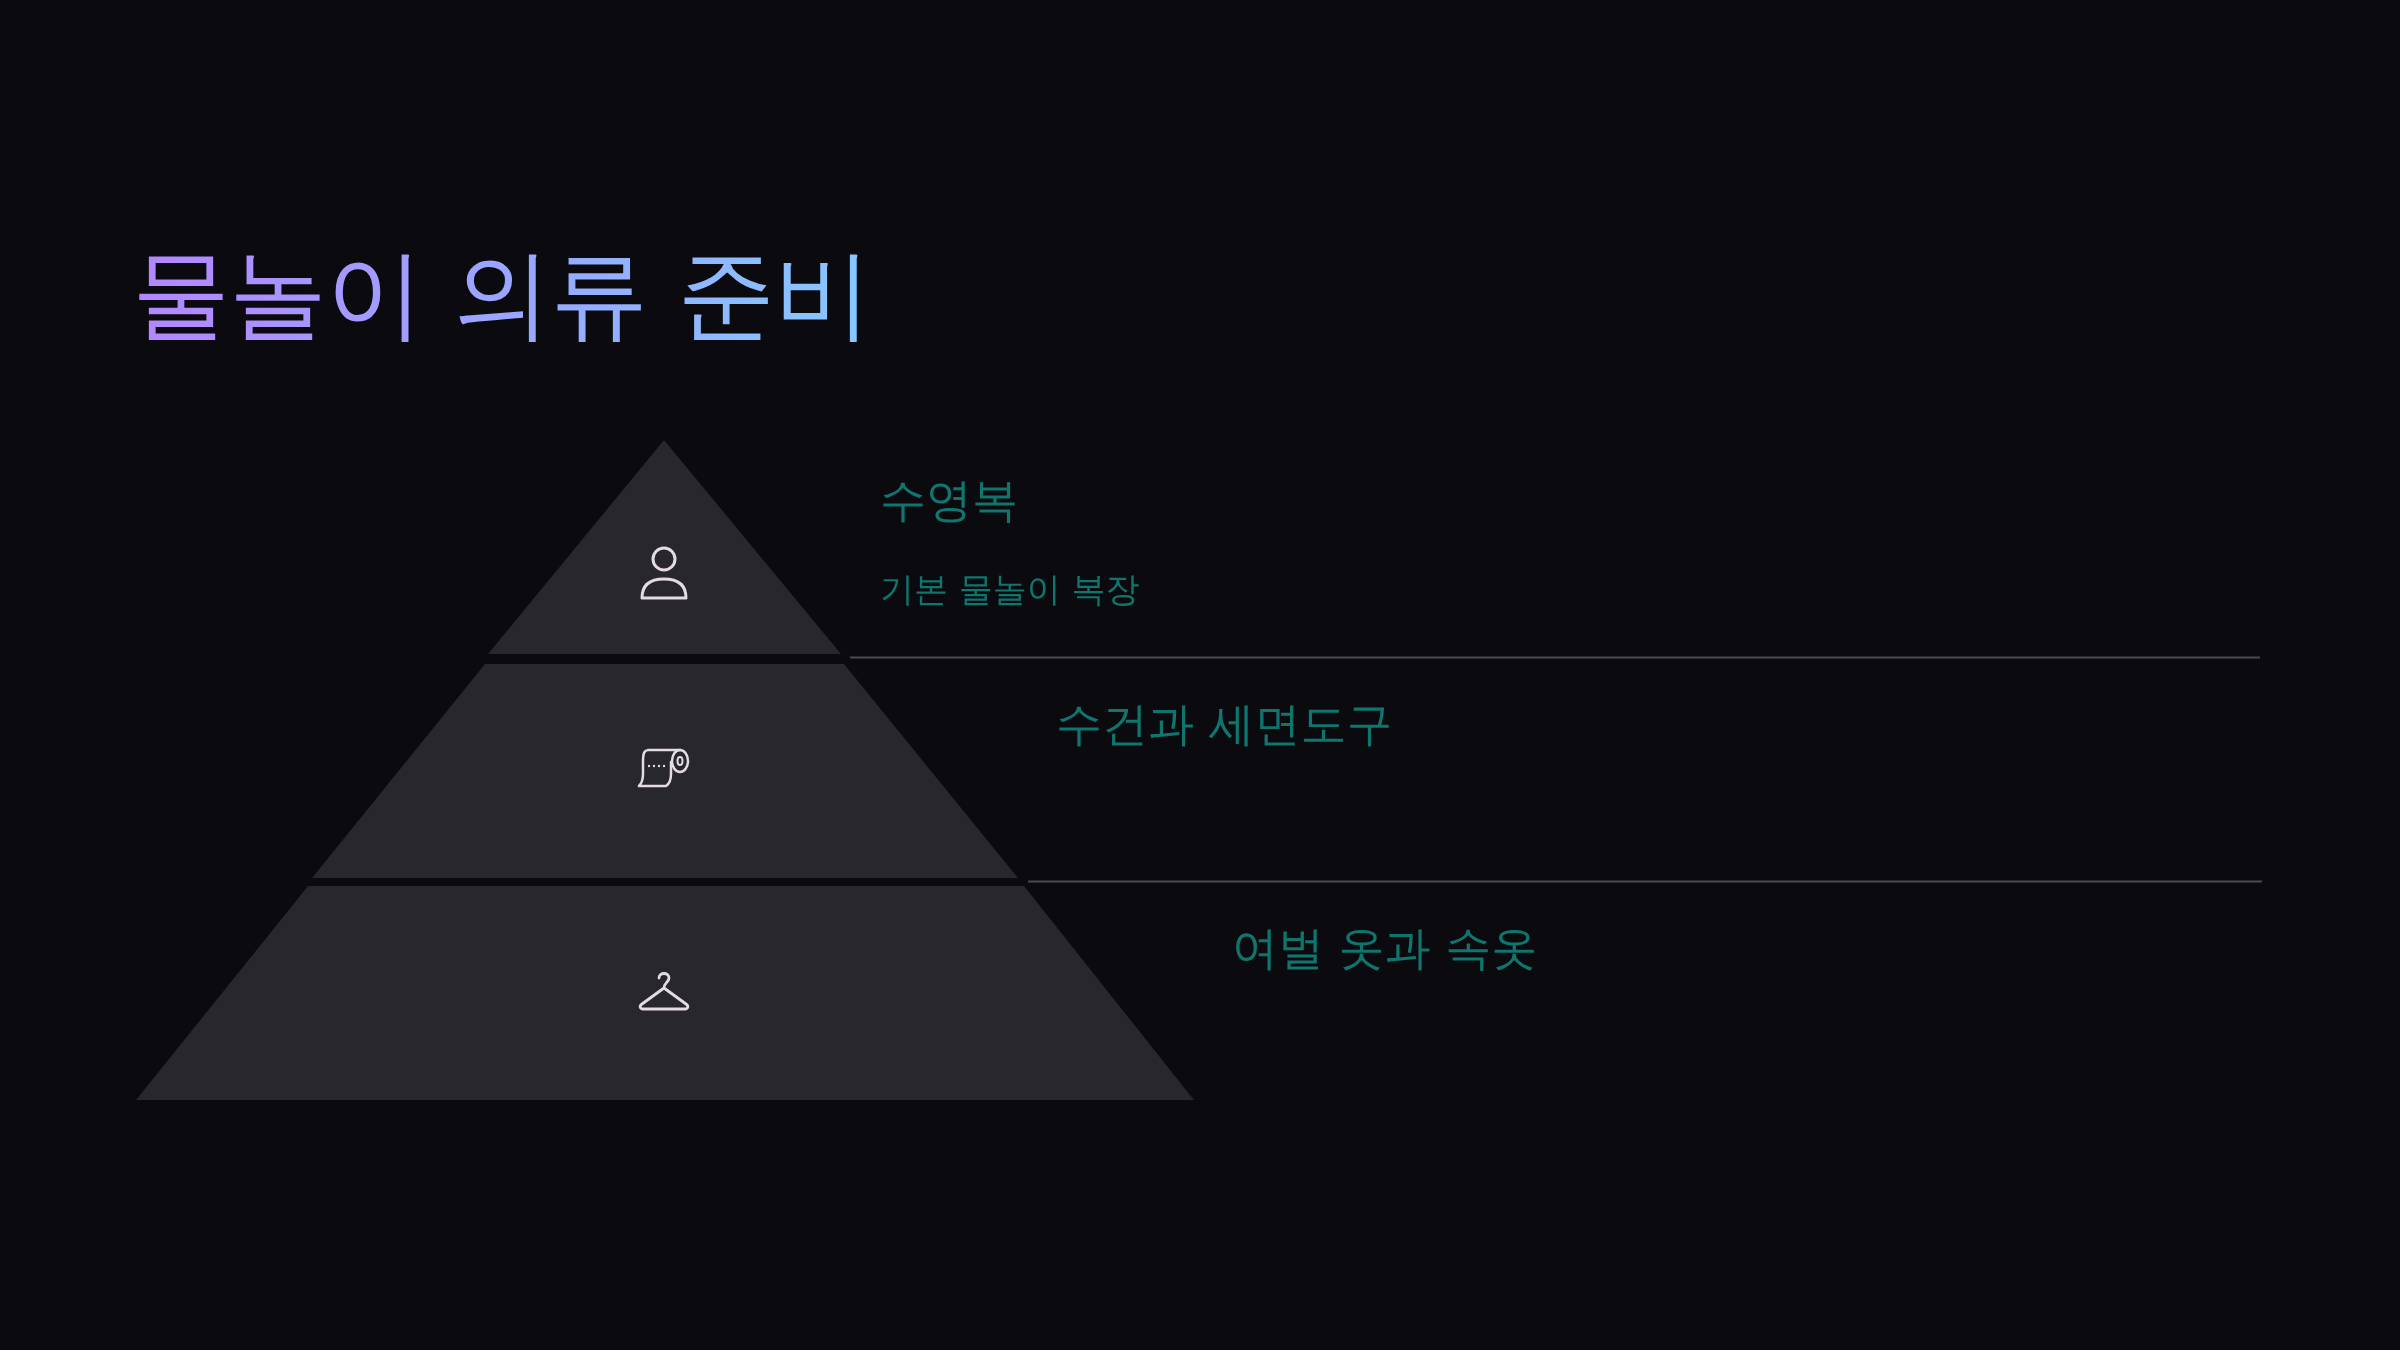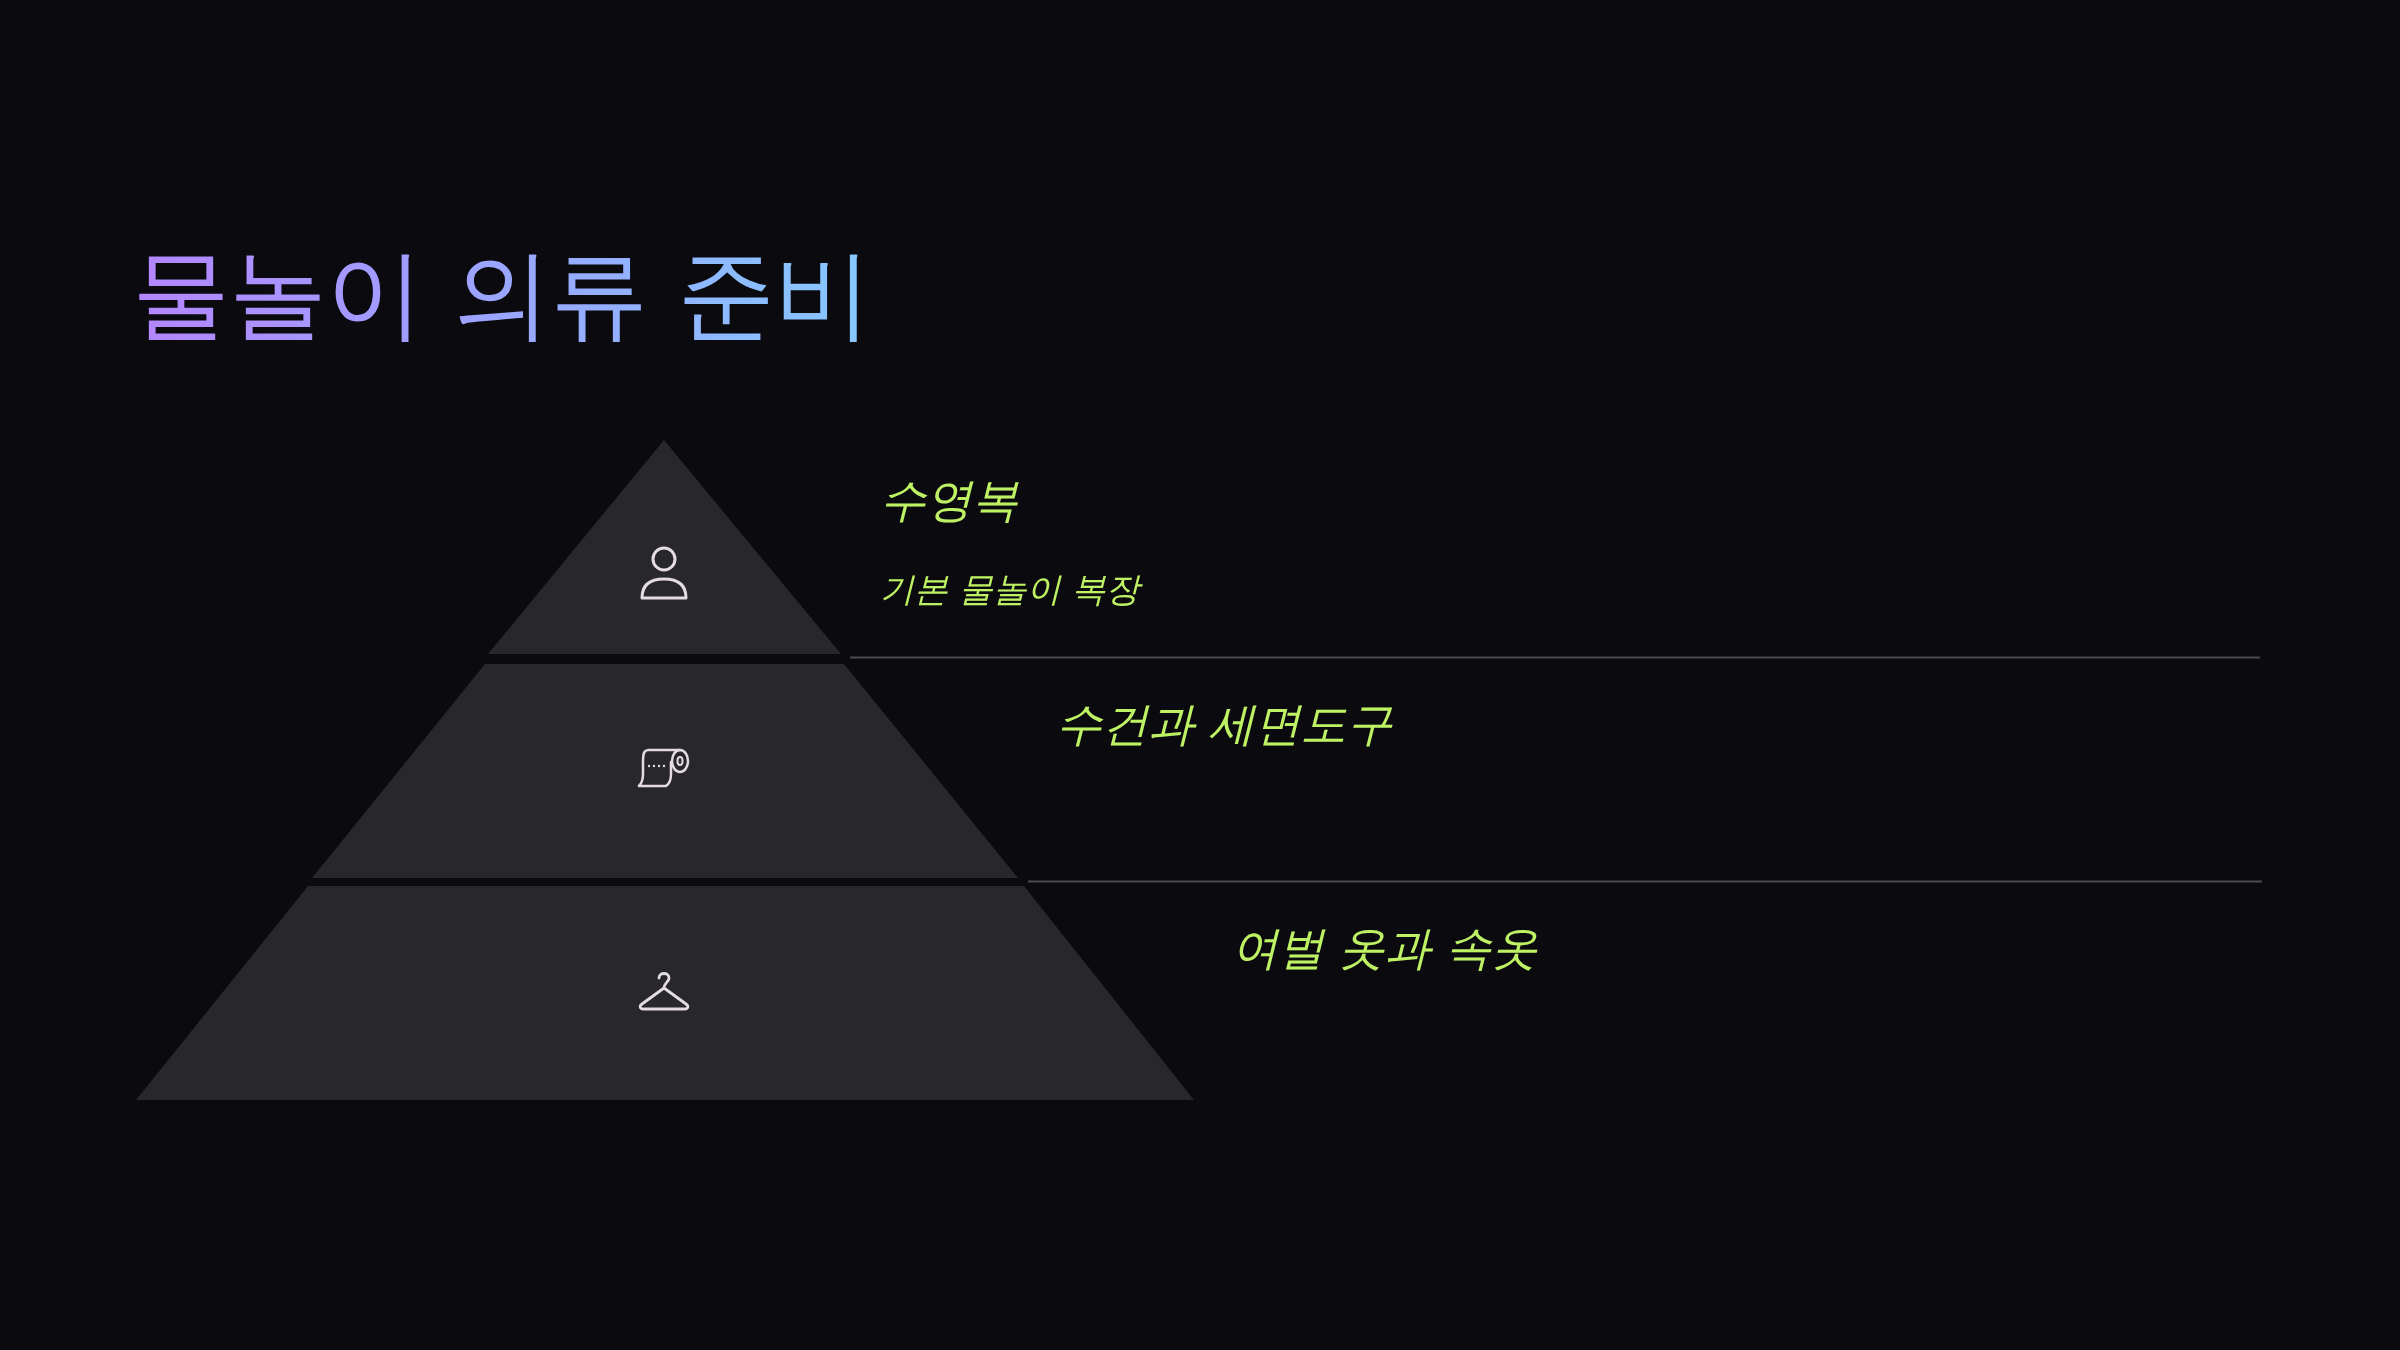--- a/index.html
+++ b/index.html
@@ -9,21 +9,21 @@
   }
   .title {
     position:absolute; left:132px; top:236px; margin:0;
     font-size:98px; font-weight:400; line-height:1.2; letter-spacing:-1px;
     background:linear-gradient(90deg, #b486ff 0%, #9aa6ff 50%, #86c8ff 100%);
     -webkit-background-clip:text; background-clip:text; color:transparent;
     white-space:nowrap;
   }
   svg.pyramid { position:absolute; left:0; top:0; }
   .tier-icon { position:absolute; width:56px; height:56px; }
-  .label { position:absolute; color:#bef264; white-space:nowrap;font-style:italic; }
+  .label { position:absolute; color:#0f766e; white-space:nowrap; }
   .label .heading { font-size:46px; line-height:56px; display:block; }
   .label .sub { font-size:34px; line-height:42px; display:block; margin-top:40px; }
 </style>
 </head>
 <body>
 
 <h1 class="title">물놀이 의류 준비</h1>
 
 <svg class="pyramid" width="2400" height="1350" viewBox="0 0 2400 1350">
   <polygon points="664,440 841,654 488,654" fill="#27272c"></polygon>

